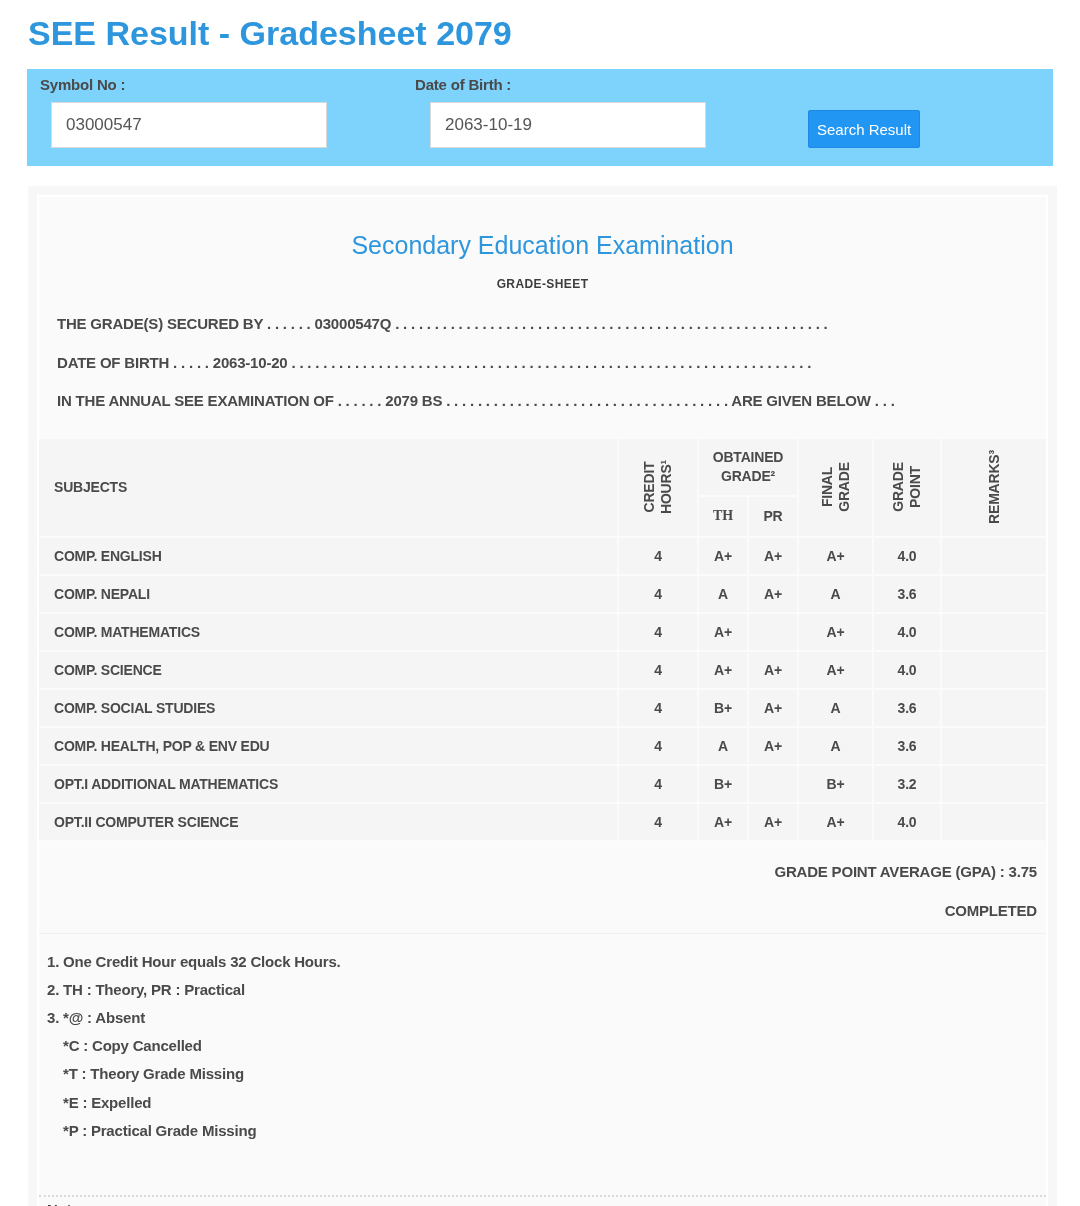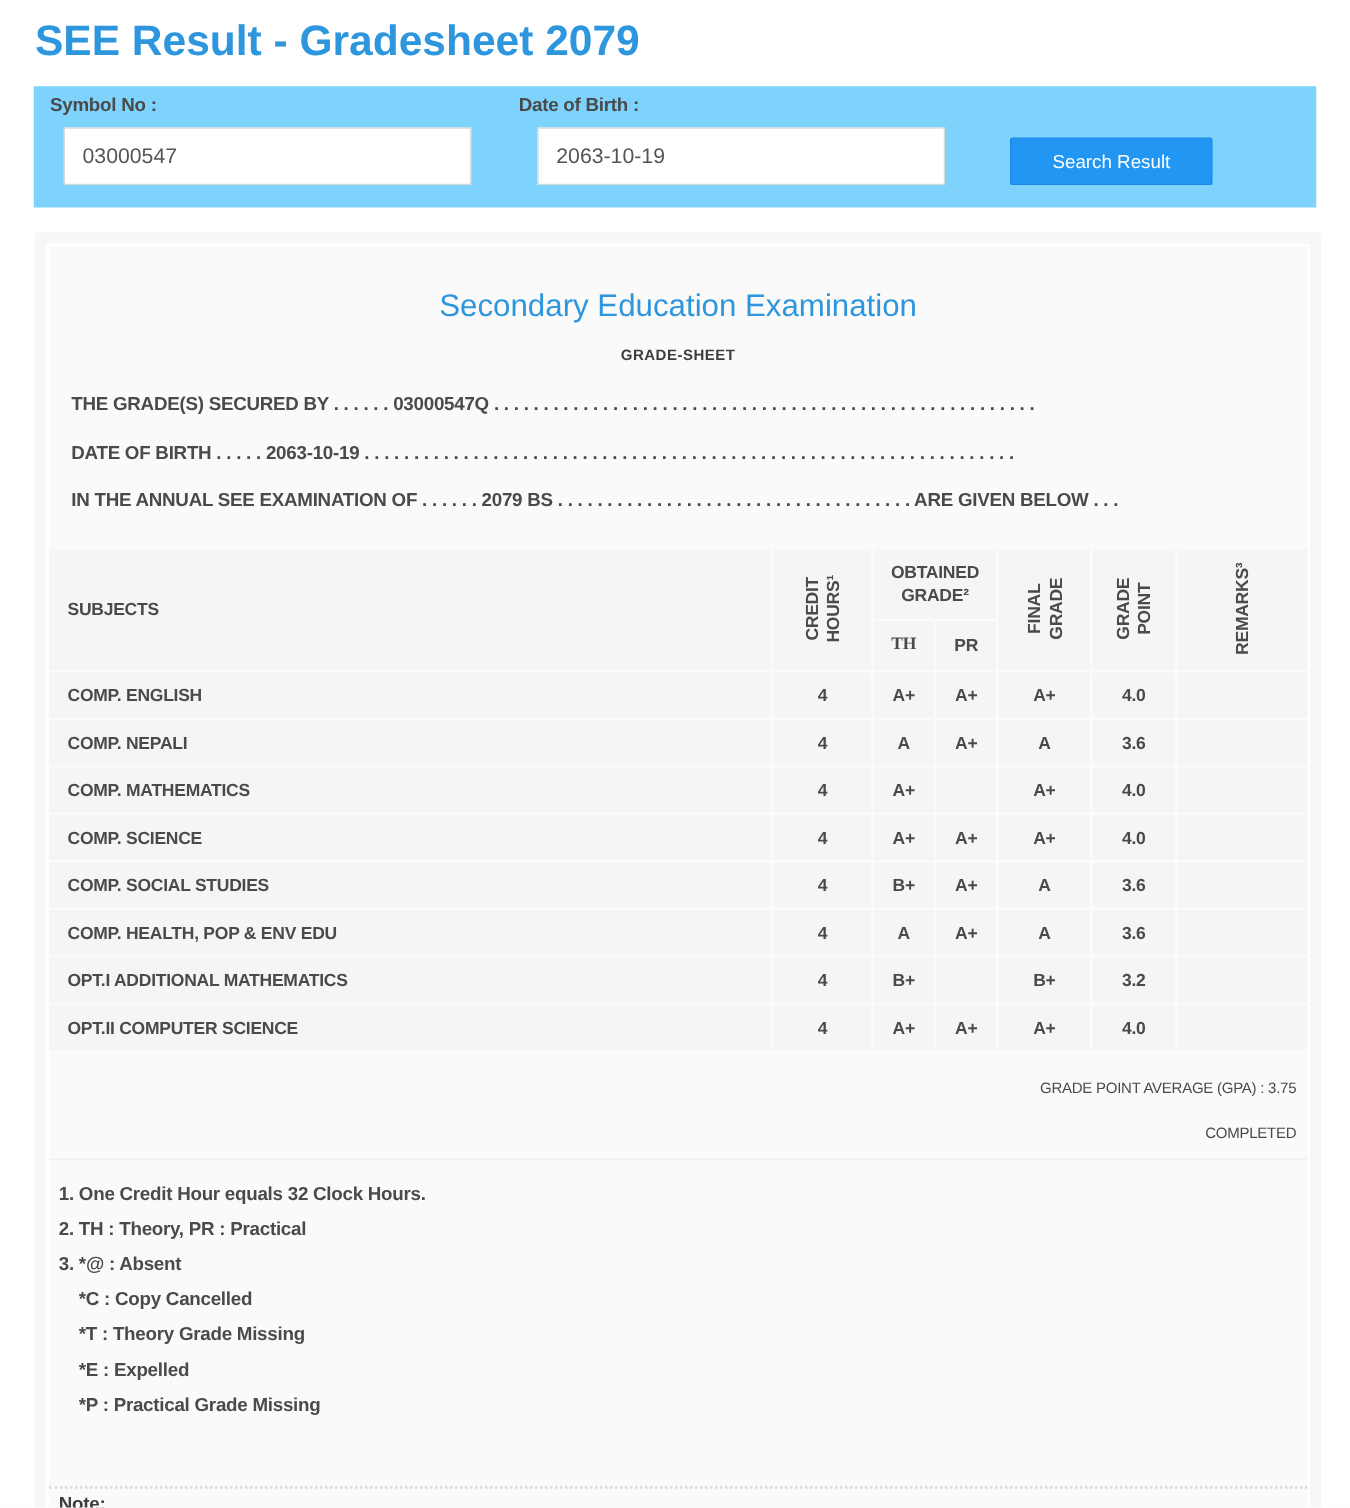--- a/index.html
+++ b/index.html
@@ -33,39 +33,39 @@
   .field-symbol { width: 375px; }
   .field-dob { width: 393px; }
   .field label {
     font-size: 15px;
     font-weight: bold;
     color: #4a4a4a;
     margin-bottom: 9px;
   }
   .field input {
     margin-left: 11px;
-    width: 326px;
+    width: 276px;
     height: 46px;
     border: 1px solid #d9d9d9;
     background: #ffffff;
     font-family: "Liberation Sans", sans-serif;
     font-size: 17px;
     color: #555555;
     padding: 0 14px;
     outline: none;
   }
   .field-dob input { margin-left: 15px; }
   .search-btn {
     margin-top: 0px;
     background: var(--accent-blue, #2196f3);
     color: #ffffff;
     border: 1px solid #1e88e5;
     font-family: "Liberation Sans", sans-serif;
     font-size: 15px;
-    padding: 0 33px;
+    padding: 0 8px;
     height: 38px;
     border-radius: 2px;
     cursor: pointer;
   }
 
   
   .card {
     margin: 20px 23px 0 28px;
     background: #f7f7f7;
     padding: 9px;
@@ -152,22 +152,22 @@
     justify-content: center;
   }
   .obt-sub span:first-child { border-right: 2px solid #fbfbfb; font-family: Liberation Serif, serif; }
   tbody td { height: 38px; }
   tbody td.sub { text-align: left; padding-left: 15px; }
 
   
   .gpa-block {
     text-align: right;
     padding: 21px 9px 14px 0;
-    font-size: 12px;
-    font-weight: normal;
+    font-size: 15px;
+    font-weight: bold;
     color: #4a4a4a;
     border-bottom: 1px solid #efefef;
   }
   .gpa-block .gpa-line { margin-bottom: 22px; }
   .notes { padding: 14px 0 0 8px; }
   .notes div {
     font-size: 15px;
     font-weight: bold;
     color: #4a4a4a;
     line-height: 28.2px;
@@ -204,21 +204,21 @@
   </div>
 
   <div class="card">
     <div class="sheet">
 
       <h2 class="exam-title">Secondary Education Examination</h2>
       <div class="sheet-subtitle">GRADE-SHEET</div>
 
       <div class="dotlines">
         <p>THE GRADE(S) SECURED BY . . . . . . 03000547Q . . . . . . . . . . . . . . . . . . . . . . . . . . . . . . . . . . . . . . . . . . . . . . . . . . . . . . .</p>
-        <p>DATE OF BIRTH . . . . . 2063-10-19 . . . . . . . . . . . . . . . . . . . . . . . . . . . . . . . . . . . . . . . . . . . . . . . . . . . . . . . . . . . . . . . . . .</p>
+        <p>DATE OF BIRTH . . . . . 2063-10-20 . . . . . . . . . . . . . . . . . . . . . . . . . . . . . . . . . . . . . . . . . . . . . . . . . . . . . . . . . . . . . . . . . .</p>
         <p>IN THE ANNUAL SEE EXAMINATION OF . . . . . . 2079 BS . . . . . . . . . . . . . . . . . . . . . . . . . . . . . . . . . . . . ARE GIVEN BELOW . . .</p>
       </div>
 
       <table>
         <colgroup>
           <col style="width:580px">
             <col style="width:80px">
             <col style="width:50px">
             <col style="width:50px">
           <col style="width:75px">

